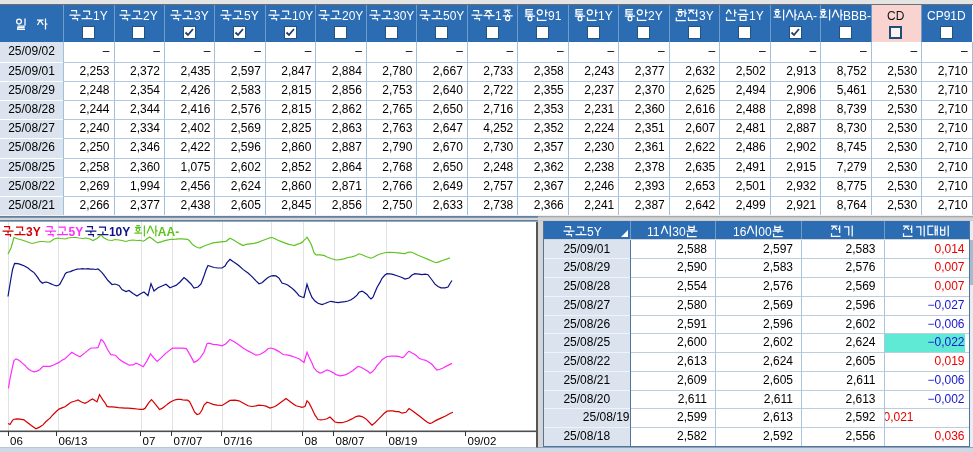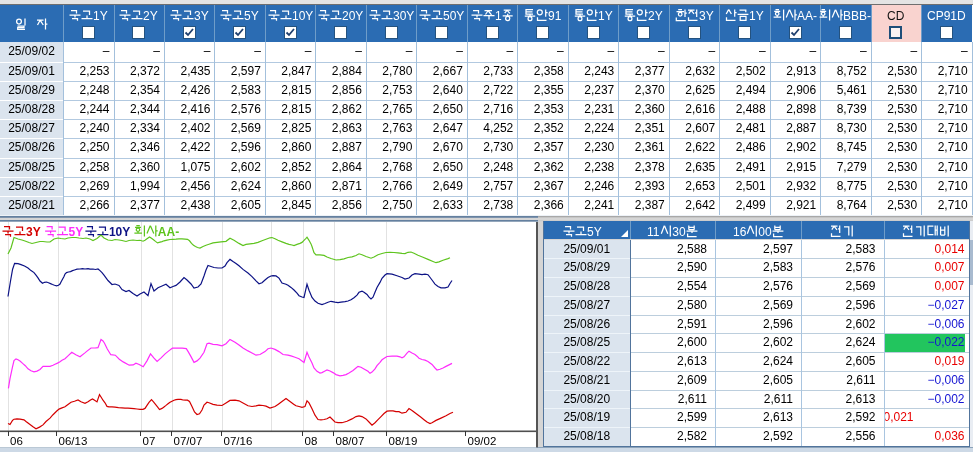--- a/index.html
+++ b/index.html
@@ -564,21 +564,21 @@
 <div class="abs" style="left:875.5px;top:314.58px;width:8px;height:18.77px;background:#fff"></div>
 <div class="abs" style="left:883.5px;top:314.58px;width:81.0px;height:18.77px;background:#fff;font-size:12px;text-align:right;line-height:18.77px;color:#1414d2">−0,006</div>
 <div class="abs" style="left:964.5px;top:314.58px;width:4px;height:18.77px;background:#fff"></div>
 <div class="abs" style="left:544.0px;top:333.35px;width:85.5px;height:18.77px;background:#dbe4ee;font-size:12px;text-align:center;line-height:18.77px;color:#000">25/08/25</div>
 <div class="abs" style="left:629.5px;top:333.35px;width:77.5px;height:18.77px;background:#fff;font-size:12px;text-align:right;line-height:18.77px;color:#000">2,600</div>
 <div class="abs" style="left:707.0px;top:333.35px;width:8px;height:18.77px;background:#fff"></div>
 <div class="abs" style="left:715.0px;top:333.35px;width:78.0px;height:18.77px;background:#fff;font-size:12px;text-align:right;line-height:18.77px;color:#000">2,602</div>
 <div class="abs" style="left:793.0px;top:333.35px;width:8px;height:18.77px;background:#fff"></div>
 <div class="abs" style="left:801.0px;top:333.35px;width:74.5px;height:18.77px;background:#fff;font-size:12px;text-align:right;line-height:18.77px;color:#000">2,624</div>
 <div class="abs" style="left:875.5px;top:333.35px;width:8px;height:18.77px;background:#fff"></div>
-<div class="abs" style="left:883.5px;top:333.35px;width:81.0px;height:18.77px;background:#22c55e;font-size:12px;text-align:right;line-height:18.77px;color:#1414d2">−0,022</div>
+<div class="abs" style="left:883.5px;top:333.35px;width:81.0px;height:18.77px;background:#5eead4;font-size:12px;text-align:right;line-height:18.77px;color:#1414d2">−0,022</div>
 <div class="abs" style="left:964.5px;top:333.35px;width:4px;height:18.77px;background:#fff"></div>
 <div class="abs" style="left:544.0px;top:352.12px;width:85.5px;height:18.77px;background:#dbe4ee;font-size:12px;text-align:center;line-height:18.77px;color:#000">25/08/22</div>
 <div class="abs" style="left:629.5px;top:352.12px;width:77.5px;height:18.77px;background:#fff;font-size:12px;text-align:right;line-height:18.77px;color:#000">2,613</div>
 <div class="abs" style="left:707.0px;top:352.12px;width:8px;height:18.77px;background:#fff"></div>
 <div class="abs" style="left:715.0px;top:352.12px;width:78.0px;height:18.77px;background:#fff;font-size:12px;text-align:right;line-height:18.77px;color:#000">2,624</div>
 <div class="abs" style="left:793.0px;top:352.12px;width:8px;height:18.77px;background:#fff"></div>
 <div class="abs" style="left:801.0px;top:352.12px;width:74.5px;height:18.77px;background:#fff;font-size:12px;text-align:right;line-height:18.77px;color:#000">2,605</div>
 <div class="abs" style="left:875.5px;top:352.12px;width:8px;height:18.77px;background:#fff"></div>
 <div class="abs" style="left:883.5px;top:352.12px;width:81.0px;height:18.77px;background:#fff;font-size:12px;text-align:right;line-height:18.77px;color:#e80000">0,019</div>
 <div class="abs" style="left:964.5px;top:352.12px;width:4px;height:18.77px;background:#fff"></div>
@@ -593,21 +593,21 @@
 <div class="abs" style="left:964.5px;top:370.89px;width:4px;height:18.77px;background:#fff"></div>
 <div class="abs" style="left:544.0px;top:389.66px;width:85.5px;height:18.77px;background:#dbe4ee;font-size:12px;text-align:center;line-height:18.77px;color:#000">25/08/20</div>
 <div class="abs" style="left:629.5px;top:389.66px;width:77.5px;height:18.77px;background:#fff;font-size:12px;text-align:right;line-height:18.77px;color:#000">2,611</div>
 <div class="abs" style="left:707.0px;top:389.66px;width:8px;height:18.77px;background:#fff"></div>
 <div class="abs" style="left:715.0px;top:389.66px;width:78.0px;height:18.77px;background:#fff;font-size:12px;text-align:right;line-height:18.77px;color:#000">2,611</div>
 <div class="abs" style="left:793.0px;top:389.66px;width:8px;height:18.77px;background:#fff"></div>
 <div class="abs" style="left:801.0px;top:389.66px;width:74.5px;height:18.77px;background:#fff;font-size:12px;text-align:right;line-height:18.77px;color:#000">2,613</div>
 <div class="abs" style="left:875.5px;top:389.66px;width:8px;height:18.77px;background:#fff"></div>
 <div class="abs" style="left:883.5px;top:389.66px;width:81.0px;height:18.77px;background:#fff;font-size:12px;text-align:right;line-height:18.77px;color:#1414d2">−0,002</div>
 <div class="abs" style="left:964.5px;top:389.66px;width:4px;height:18.77px;background:#fff"></div>
-<div class="abs" style="left:544.0px;top:408.43px;width:85.5px;height:18.77px;background:#dbe4ee;font-size:12px;text-align:center;line-height:18.77px;color:#000">25/08/19</div>
+<div class="abs" style="left:544.0px;top:408.43px;width:85.5px;height:18.77px;background:#dbe4ee;font-size:12px;text-align:right;line-height:18.77px;color:#000">25/08/19</div>
 <div class="abs" style="left:629.5px;top:408.43px;width:77.5px;height:18.77px;background:#fff;font-size:12px;text-align:right;line-height:18.77px;color:#000">2,599</div>
 <div class="abs" style="left:707.0px;top:408.43px;width:8px;height:18.77px;background:#fff"></div>
 <div class="abs" style="left:715.0px;top:408.43px;width:78.0px;height:18.77px;background:#fff;font-size:12px;text-align:right;line-height:18.77px;color:#000">2,613</div>
 <div class="abs" style="left:793.0px;top:408.43px;width:8px;height:18.77px;background:#fff"></div>
 <div class="abs" style="left:801.0px;top:408.43px;width:74.5px;height:18.77px;background:#fff;font-size:12px;text-align:right;line-height:18.77px;color:#000">2,592</div>
 <div class="abs" style="left:875.5px;top:408.43px;width:8px;height:18.77px;background:#fff"></div>
 <div class="abs" style="left:883.5px;top:408.43px;width:81.0px;height:18.77px;background:#fff;font-size:12px;line-height:18.77px;color:#e80000">0,021</div>
 <div class="abs" style="left:964.5px;top:408.43px;width:4px;height:18.77px;background:#fff"></div>
 <div class="abs" style="left:544.0px;top:427.20px;width:85.5px;height:18.77px;background:#dbe4ee;font-size:12px;text-align:center;line-height:18.77px;color:#000">25/08/18</div>
 <div class="abs" style="left:629.5px;top:427.20px;width:77.5px;height:18.77px;background:#fff;font-size:12px;text-align:right;line-height:18.77px;color:#000">2,582</div>

